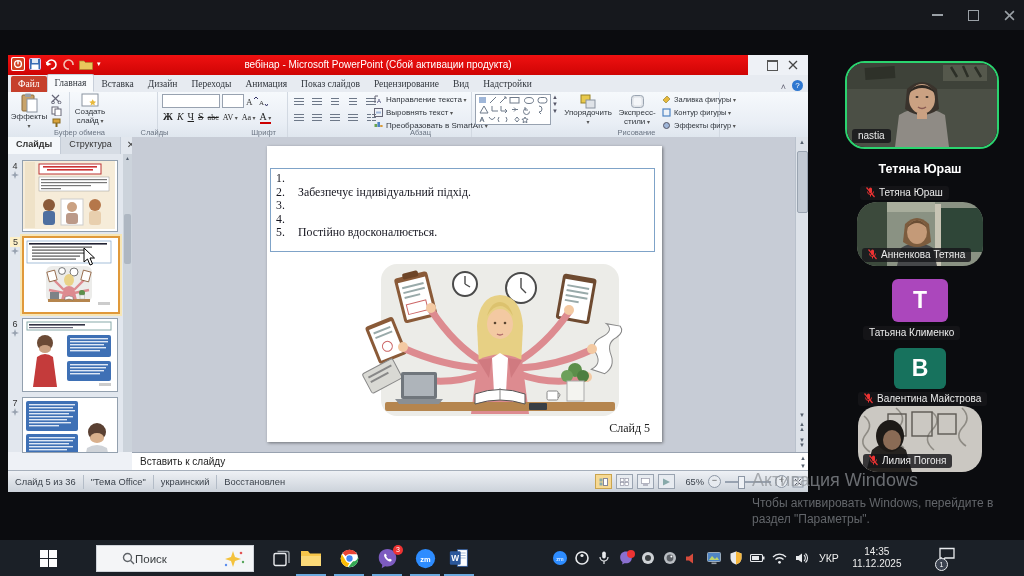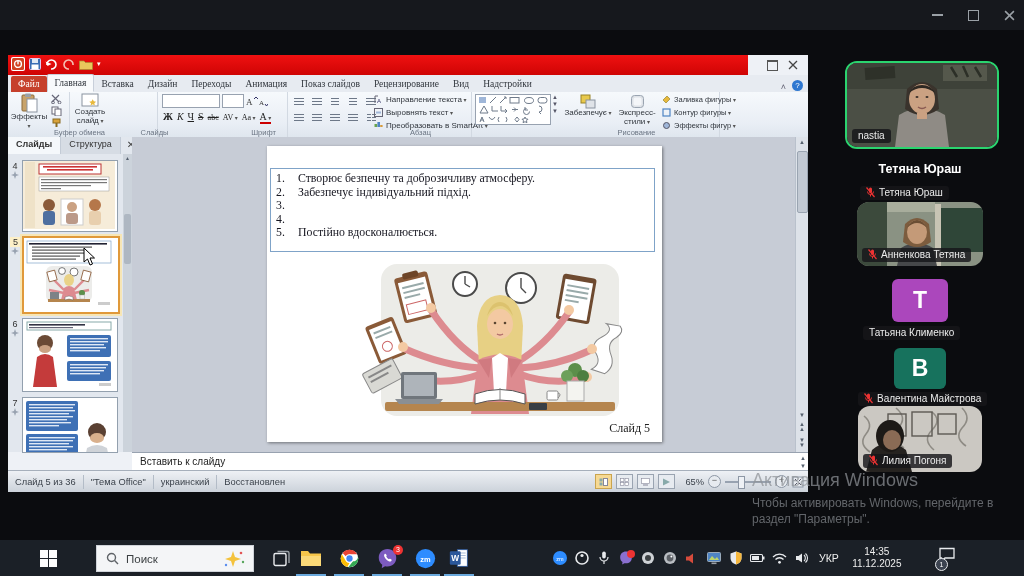--- a/index.html
+++ b/index.html
@@ -62,36 +62,36 @@
   .statusbar{position:absolute;left:0;top:415px;width:800px;height:21px;background:linear-gradient(#eef1f5,#ccd2da);border-top:1px solid #a6afbb;display:flex;align-items:center;font-size:9.3px;color:#3b424b;}
   .sseg{padding:0 7px;border-right:1px solid #b3bcc7;height:14px;line-height:14px;}
   .sright{margin-left:auto;display:flex;align-items:center;gap:4px;padding-right:4px;}
   .vbtn{width:15px;height:13px;border:1px solid #9aa4b1;background:#e7ebf0;display:flex;align-items:center;justify-content:center;}
   .vbtn.on{background:#f6d993;border-color:#caa44e;}
   .zslider{position:relative;width:46px;height:13px;}
   .ztrack{position:absolute;left:0;top:6px;width:46px;height:2px;background:#98a2b0;}
   .zthumb{position:absolute;left:13px;top:1px;width:5px;height:11px;background:#eef1f5;border:1px solid #8d97a5;}
   .zround{width:11px;height:11px;border-radius:50%;border:1px solid #8d97a5;background:#e7ebf0;color:#555;font-size:9px;line-height:9px;text-align:center;}
   
-  .tile-video{position:absolute;border-radius:12px;overflow:hidden;}
+  .tile-video{position:absolute;border-radius:20px;overflow:hidden;}
   .speaking{border:2px solid #2bd46f;}
   .pill{position:absolute;left:5px;bottom:4px;display:flex;align-items:center;gap:4px;background:rgba(22,22,26,.82);
         color:#ececec;font-size:10px;padding:1px 6px 2px;border-radius:3px;white-space:nowrap;}
   .pill-free{position:absolute;display:flex;align-items:center;gap:4px;background:rgba(22,22,26,.82);
         color:#ececec;font-size:10px;padding:1px 6px 2px;border-radius:3px;white-space:nowrap;}
   .center-name{position:absolute;color:#fff;font-size:12.5px;font-weight:bold;text-align:center;}
   .avatar-sq{position:absolute;border-radius:6px;display:flex;align-items:center;justify-content:center;color:#fff;font-size:23px;font-weight:bold;}
   
   .wm{position:absolute;left:752px;top:470px;width:280px;color:#8f9398;opacity:.72;pointer-events:none;}
   .wm .t{font-size:18px;font-weight:400;margin-bottom:4px;}
   .wm .l{font-size:12px;line-height:16px;color:#84888d;}
   
   .taskbar{position:absolute;left:0;top:540px;width:1024px;height:36px;background:#1b2027;}
   .tb-start{position:absolute;left:24px;top:0;width:48px;height:36px;display:flex;align-items:center;justify-content:center;}
-  .tb-search{position:absolute;left:96px;top:5px;width:158px;height:27px;background:#f4f5f7;border:1px solid #cfd3d9;display:flex;align-items:center;gap:7px;padding-left:9px;box-sizing:border-box;}
+  .tb-search{position:absolute;left:96px;top:5px;width:158px;height:27px;background:#f4f5f7;border:1px solid #cfd3d9;display:flex;align-items:center;padding-left:25px;box-sizing:border-box;}
   .tb-search .ph{font-size:11.5px;color:#3c4043;}
   .tb-slot{position:absolute;top:0;width:38px;height:36px;display:flex;align-items:center;justify-content:center;}
   .runline{position:absolute;bottom:0;left:4px;width:30px;height:2px;background:#6aa9dd;}
   .tray{position:absolute;left:552px;top:0;height:36px;display:flex;align-items:center;gap:7px;}
   .trayico{width:15px;height:15px;display:flex;align-items:center;justify-content:center;position:relative;}
   .lang{color:#eee;font-size:10.5px;padding:0 3px;}
   .clock{color:#eee;font-size:10px;text-align:center;line-height:12px;width:56px;}
   .notif{position:absolute;left:938px;top:7px;width:24px;height:22px;}
   .badge{position:absolute;border-radius:50%;background:#e33;color:#fff;font-size:7px;text-align:center;}
   .cursor{position:absolute;left:83px;top:247px;z-index:50;}
@@ -135,20 +135,21 @@
             <path d="M0.5 2.5 L2.5 7 L6.5 5 Z" fill="#fff"></path>
           </svg>
         <svg width="13" height="11" viewBox="0 0 13 11">
             <path d="M11 6 A4.5 4.5 0 1 0 7 10" fill="none" stroke="#f4c0b4" stroke-width="1.6"></path>
           </svg>
         <svg width="14" height="11" viewBox="0 0 14 11">
             <path d="M0.5 2 L5 2 L6.5 3.5 L13.5 3.5 L13.5 10.5 L0.5 10.5 Z" fill="#e9c75c" stroke="#a78b32" stroke-width="0.7"></path>
           </svg>
         <span style="color:#fff;font-size:7px">▾</span>
       </div>
+      <div class="ppt-title">вебінар  -  Microsoft PowerPoint (Сбой активации продукта)</div>
     </div>
     <div class="ppt-tbright">
       <div style="width:9px;height:8px;border:1.3px solid #555;border-top-width:2.5px"></div>
       <svg width="10" height="10" viewBox="0 0 10 10">
           <path d="M1 1 L9 9 M9 1 L1 9" stroke="#444" stroke-width="1.3"></path>
         </svg>
     </div>
 
     <div class="tabrow">
       <div class="tab tab-file">Файл</div>
@@ -322,21 +323,21 @@
         <div style="position:absolute;left:80px;top:2px;display:flex;flex-direction:column;gap:1px;align-items:center">
           <span style="font-size:6px;color:#556">▲</span>
           <span style="font-size:6px;color:#556">▼</span>
           <span style="font-size:6px;color:#556">▼</span>
         </div>
         <div class="bigbtn" style="left:92px;top:2px;width:48px">
           <svg width="16" height="15" viewBox="0 0 16 15">
               <rect x="1" y="1" width="9" height="8" fill="#e8c94c" stroke="#9a8326"></rect>
               <rect x="6" y="6" width="9" height="8" fill="#dfe3e8" stroke="#8a93a0"></rect>
             </svg>
-          <span class="dd">Забезпечує</span>
+          <span class="dd">Упорядочить</span>
         </div>
         <div class="bigbtn" style="left:142px;top:2px;width:46px">
           <svg width="15" height="15" viewBox="0 0 15 15">
               <rect x="1.5" y="1.5" width="12" height="12" rx="3" fill="#dfe3e8" stroke="#9aa4b1"></rect>
               <rect x="3.5" y="3.5" width="8" height="8" rx="2" fill="#f4f6f9"></rect>
             </svg>
           <span class="dd">Экспресс-стили</span>
         </div>
         <div style="position:absolute;left:190px;top:2px;display:flex;flex-direction:column;gap:2px">
           <div class="mrow" style="font-size:7.5px">
@@ -514,21 +515,20 @@
         <div style="position:absolute;top:1px;left:0;width:9px;text-align:center;font-size:5px;color:#55606e">▲</div>
         <div class="pthumbbar"></div>
       </div>
     </div>
 
     <div class="slidearea">
       <div class="slide">
         <div class="tbox">
           <div class="titem">
               <span class="n">1.</span>
-              <span>Створює безпечну та доброзичливу атмосферу.</span>
             </div>
           <div class="titem">
               <span class="n">2.</span>
               <span>Забезпечує індивідуальний підхід.</span>
             </div>
           <div class="titem">
               <span class="n">3.</span>
             </div>
           <div class="titem">
               <span class="n">4.</span>

